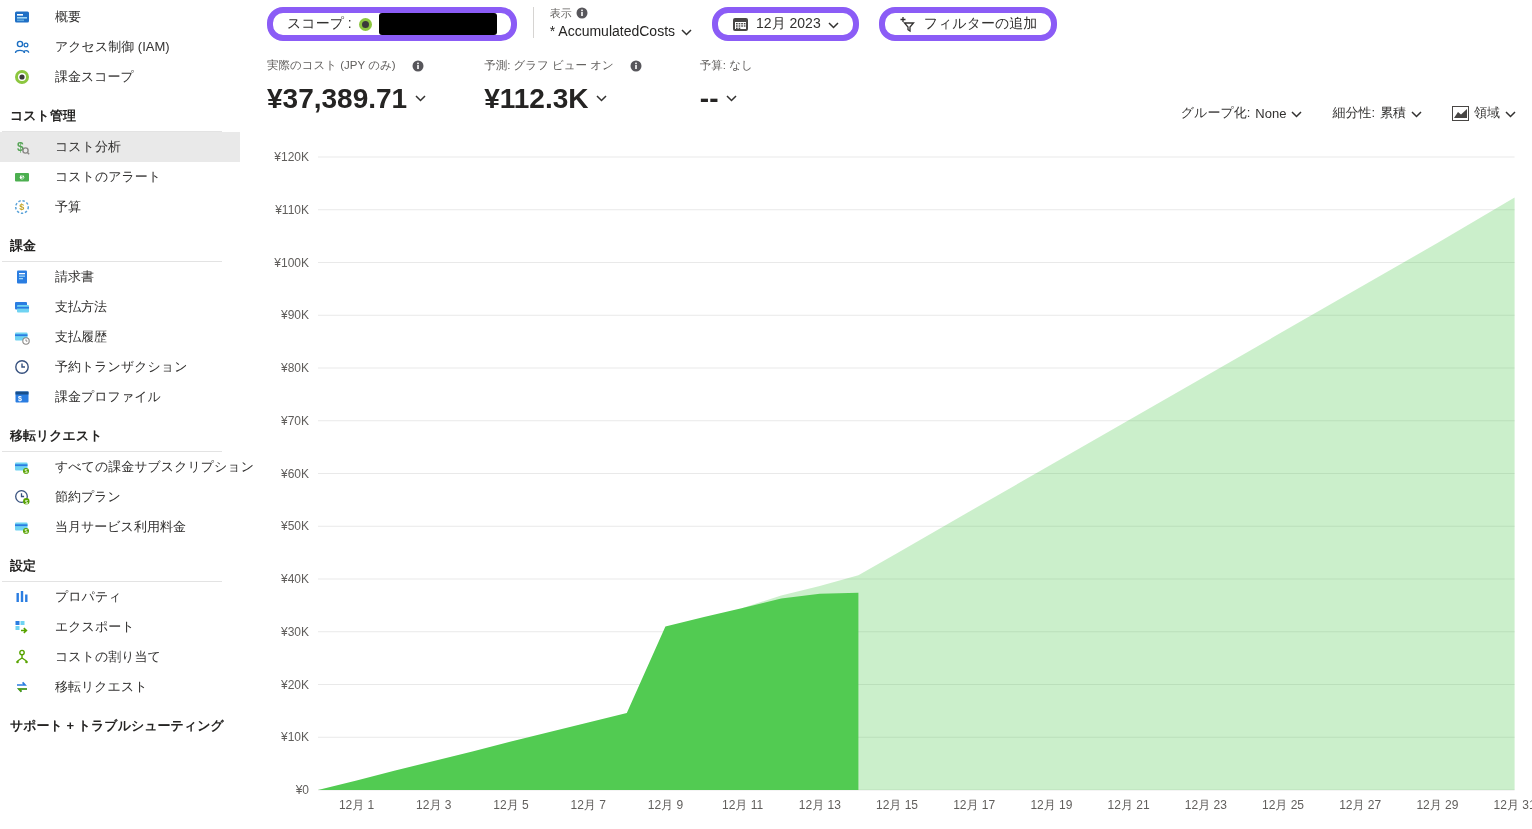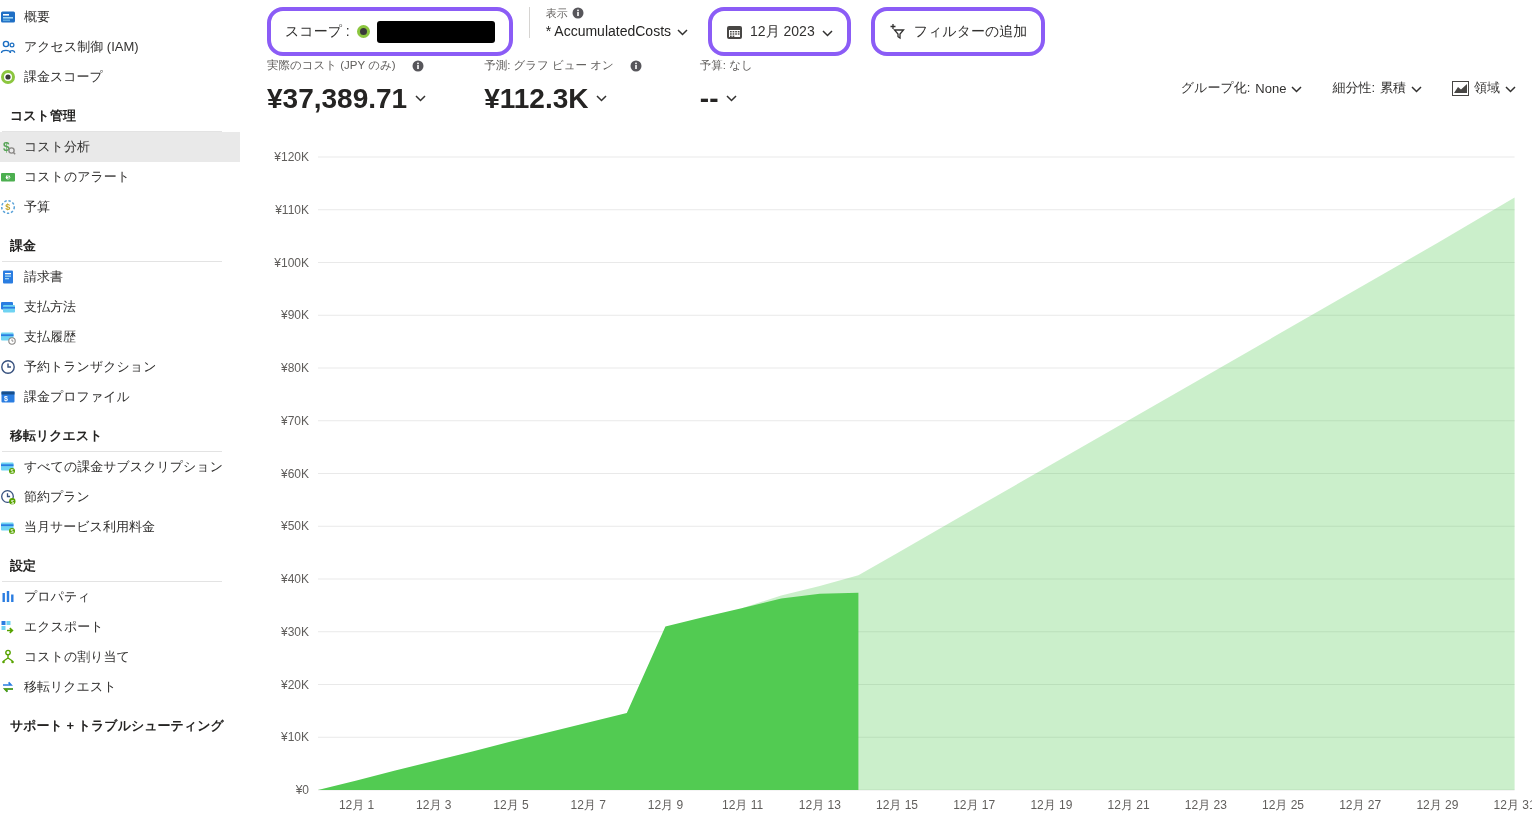--- a/index.html
+++ b/index.html
@@ -4,46 +4,46 @@
 <style>
   * { margin:0; padding:0; box-sizing:border-box; }
   html,body { width:1532px; height:829px; background:#fff; overflow:hidden;
     font-family:"Liberation Sans","DejaVu Sans",sans-serif; color:#323130; }
   .root { position:relative; width:1532px; height:829px; }
 
   
   .sidebar { position:absolute; left:0; top:0; width:240px; height:829px; padding-top:2px; background:#fff; }
   .side-header { margin:14px 0 0 10px; height:20px; line-height:20px; font-size:13px; font-weight:bold; color:#252423; }
   .side-divider { border:none; border-top:1px solid #e3e3e3; margin:5px 18px 0 2px; }
-  .side-item { height:30px; display:flex; align-items:center; gap:8px; font-size:13px; color:#323130; cursor:pointer; }
+  .side-item { height:30px; display:flex; align-items:center; padding-left:14px; gap:25px; font-size:13px; color:#323130; cursor:pointer; }
   .side-item.selected { background:#e9e9e9; }
   .side-item .ic { width:16px; height:16px; flex:0 0 16px; display:inline-flex; align-items:center; justify-content:center; }
   .side-item .lbl { white-space:nowrap; }
 
   
   .toolbar { position:absolute; left:267px; top:7px; display:flex; align-items:flex-start; gap:14px; }
-  .pill { display:inline-flex; align-items:center; gap:7px; height:49px; padding:0 14px; border:4px solid #8b5cf6;
+  .pill { display:inline-flex; align-items:center; gap:7px; height:34px; padding:0 14px; border:6px solid #8b5cf6;
     border-radius:16px; background:#fff; font-size:14px; color:#323130; cursor:pointer; white-space:nowrap; }
   .vdivider { width:1px; height:31px; background:#d6d4d2; margin:0 2px; }
   .redact { display:inline-block; width:118px; height:22px; background:#000; border-radius:3px; }
   .scope-ring { width:13px; height:13px; border-radius:50%; border:3px solid #8cc63f; background:#3a3a3a; }
   .view-group { display:flex; flex-direction:column; line-height:1.15; padding-top:0; }
   .mini-label { font-size:11px; color:#605e5c; display:flex; align-items:center; gap:4px; }
   .view-value { font-size:14px; color:#252423; display:flex; align-items:center; gap:6px; cursor:pointer; margin-top:3px; }
   .chev { display:inline-block; }
 
   
   .kpis { position:absolute; left:267px; top:58px; display:flex; gap:58px; }
   .kpi { display:flex; flex-direction:column; }
   .kpi-label { font-size:11.5px; color:#605e5c; display:flex; align-items:center; gap:16px; white-space:nowrap; }
   .kpi-value { margin-top:4px; font-size:28px; font-weight:600; color:#252423; display:flex; align-items:flex-end; gap:8px; cursor:pointer; }
   .kpi-value .chev { margin-bottom:6px; }
 
   
-  .chart-controls { position:absolute; right:16px; top:79px; display:flex; align-items:center; gap:30px; font-size:13px; color:#323130; }
+  .chart-controls { position:absolute; right:16px; top:104px; display:flex; align-items:center; gap:30px; font-size:13px; color:#323130; }
   .ctrl { display:flex; align-items:center; gap:5px; cursor:pointer; white-space:nowrap; }
 
   
   .chart-wrap { position:absolute; left:255px; top:140px; width:1277px; height:689px; }
   svg text { font-family:"Liberation Sans","DejaVu Sans",sans-serif; }
 
   .info-dot { width:12px; height:12px; display:inline-flex; }
 </style>
 </head>
 <body>

